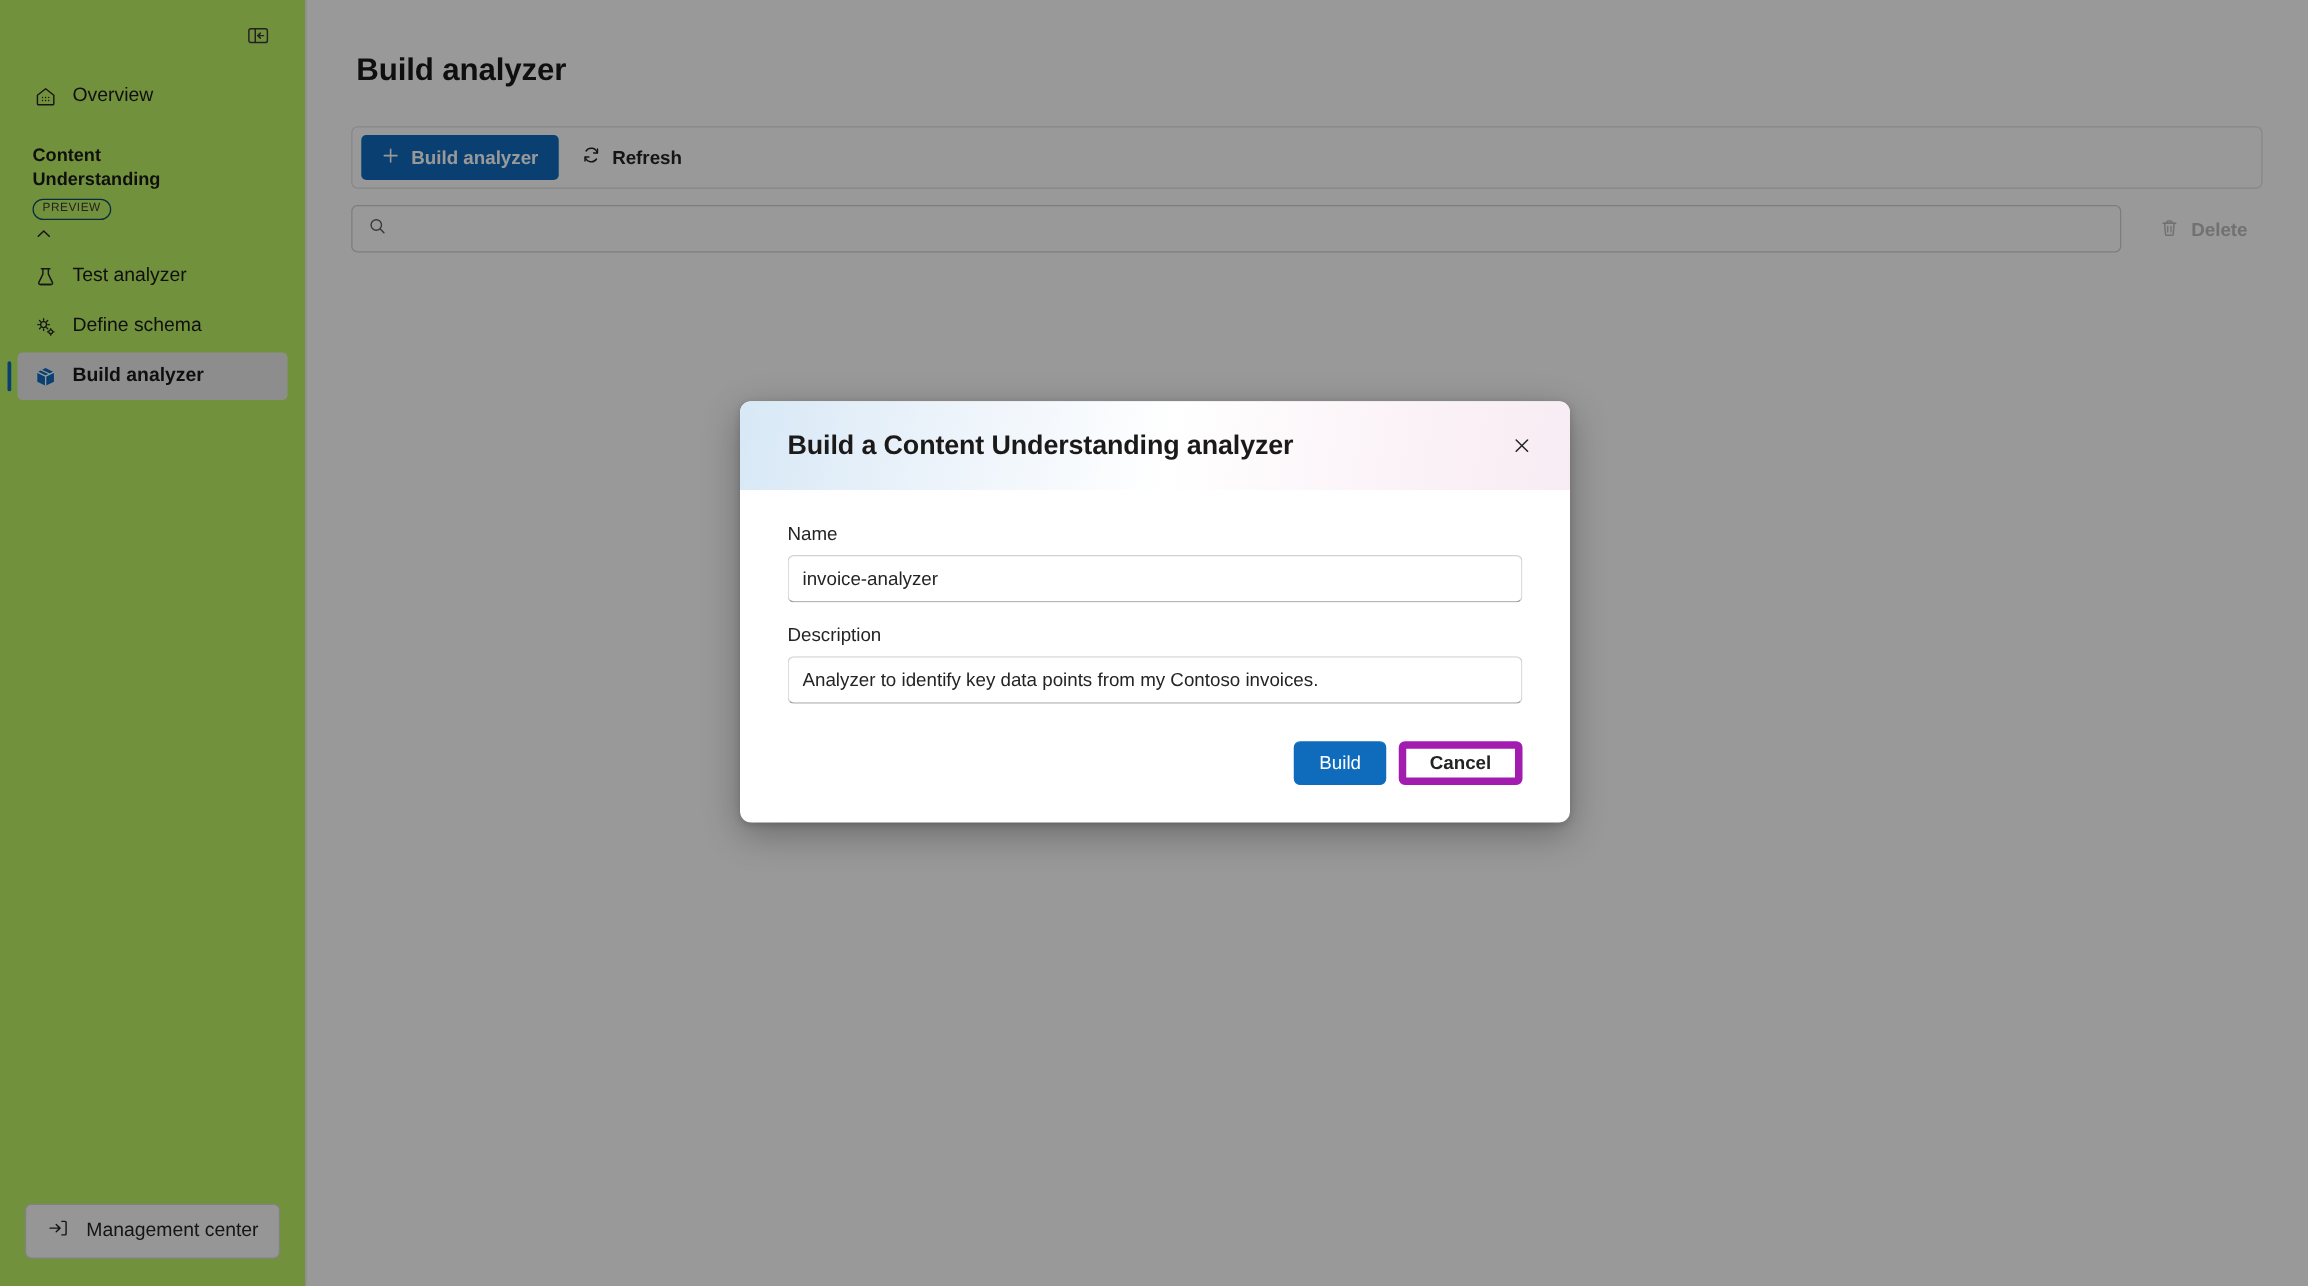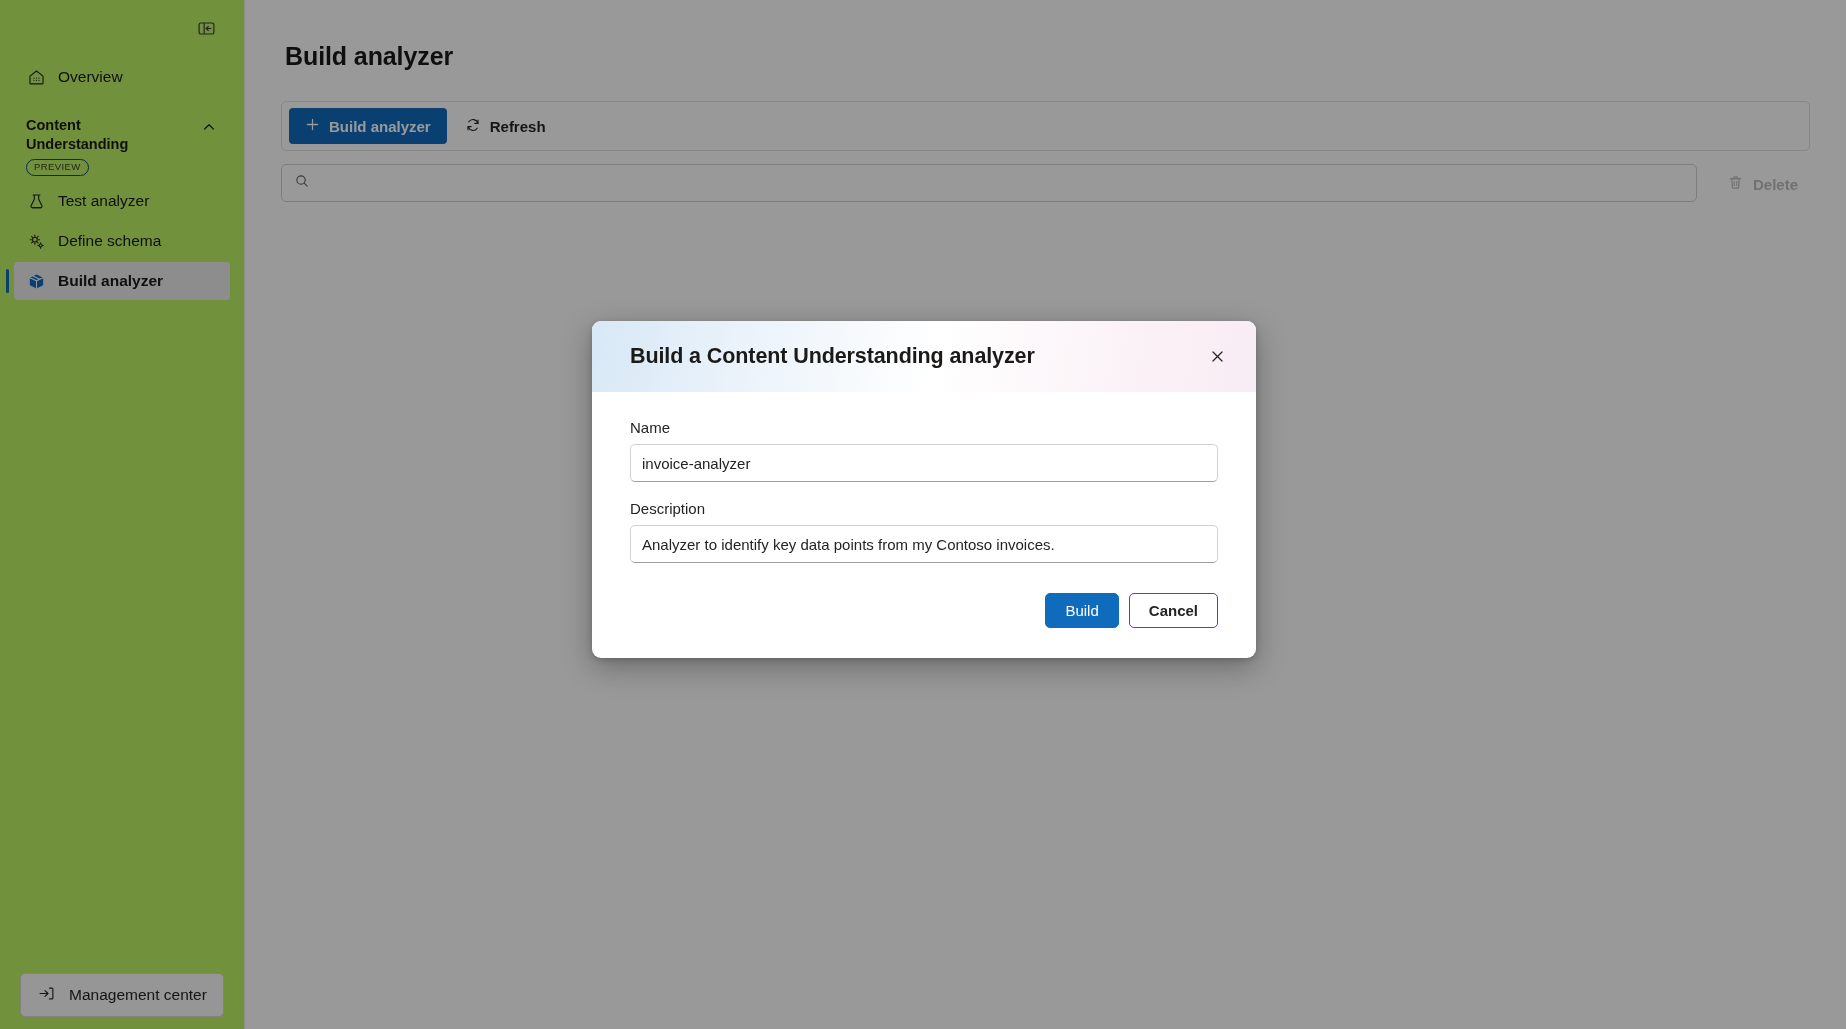--- a/index.html
+++ b/index.html
@@ -70,23 +70,24 @@
     content: "";
     position: absolute;
     left: -8px; top: 7px;
     width: 3px; height: 24px;
     border-radius: 2px;
     background: #0f6cbd;
   }
   .group-header {
     display: flex;
     align-items: flex-start;
-    justify-content: space-between;
+    justify-content: center;
     padding: 10px 18px 4px 18px;
     margin-top: 10px;
+    flex-direction: column;
   }
   .group-title {
     font-size: 14.5px;
     font-weight: 600;
     color: #1b1a19;
     line-height: 19px;
     max-width: 140px;
   }
   .preview-badge {
     display: inline-block;
@@ -100,21 +101,21 @@
     line-height: 12px;
   }
   .chevron {
     width: 18px; height: 18px;
     display: flex; align-items: center; justify-content: center;
     margin-top: 2px;
     cursor: pointer;
   }
   .sidebar-footer {
     margin-top: auto;
-    padding: 0 20px 12px 20px;
+    padding: 0 20px 22px 20px;
     text-align: right;
   }
   .mgmt-btn {
     display: flex;
     align-items: center;
     gap: 13px;
     height: 44px;
     padding: 0 16px;
     border: 1px solid #d9d9d9;
     border-radius: 5px;
@@ -302,21 +303,21 @@
     font-size: 15px;
     font-weight: 400;
     font-family: inherit;
     cursor: pointer;
   }
   .btn-secondary {
     height: 35px;
     padding: 0 19px;
     background: #ffffff;
     color: #242424;
-    border: 1px solid #a21caf;
+    border: 6px solid #a21caf;
     border-radius: 5px;
     font-size: 15px;
     font-weight: 600;
     font-family: inherit;
     cursor: pointer;
   }
 </style>
 </head>
 <body>
 

